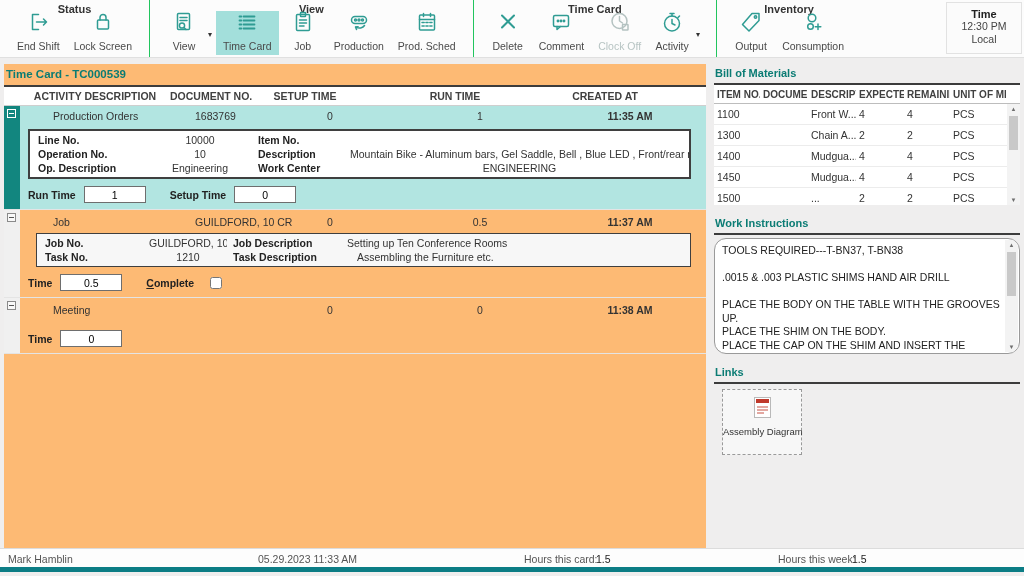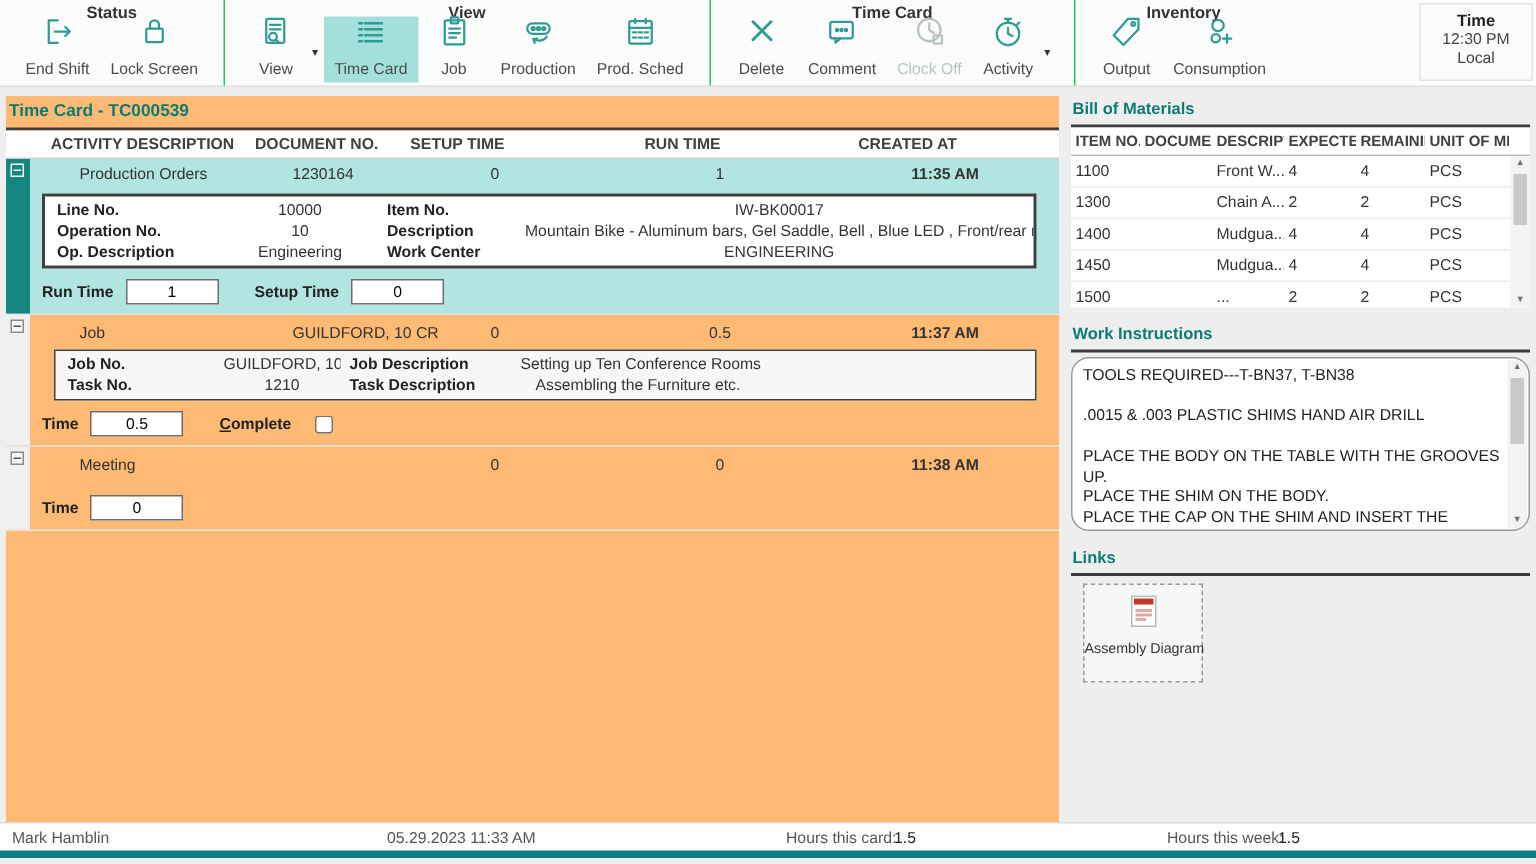--- a/index.html
+++ b/index.html
@@ -258,33 +258,32 @@
   </div>
 
   <div class="tcrow selected">
     <div class="gutter">
         <div class="collapse-box"></div>
       </div>
     <div class="rowbody">
       <div class="rowline">
           <div class="tc-grid">
         <div class="vcell" style="padding-left:8px;">Production Orders</div>
-        <div class="vcell c-doc">1230164</div>
+        <div class="vcell c-doc">1683769</div>
         <div class="vcell c-num">0</div>
         <div class="vcell c-num">1</div>
         <div class="vcell c-created created-val">11:35 AM</div>
         <div></div>
       </div>
         </div>
       <div class="detail-box">
         <div class="dgrid">
           <div class="dlab">Line No.</div>
           <div class="dval">10000</div>
           <div class="dlab" style="padding-left:18px;">Item No.</div>
-          <div class="dval">IW-BK00017</div>
         </div>
         <div class="dgrid">
           <div class="dlab">Operation No.</div>
           <div class="dval">10</div>
           <div class="dlab" style="padding-left:18px;">Description</div>
           <div class="dval">Mountain Bike - Aluminum bars, Gel Saddle, Bell , Blue LED , Front/rear mudflap</div>
         </div>
         <div class="dgrid">
           <div class="dlab">Op. Description</div>
           <div class="dval">Engineering</div>

